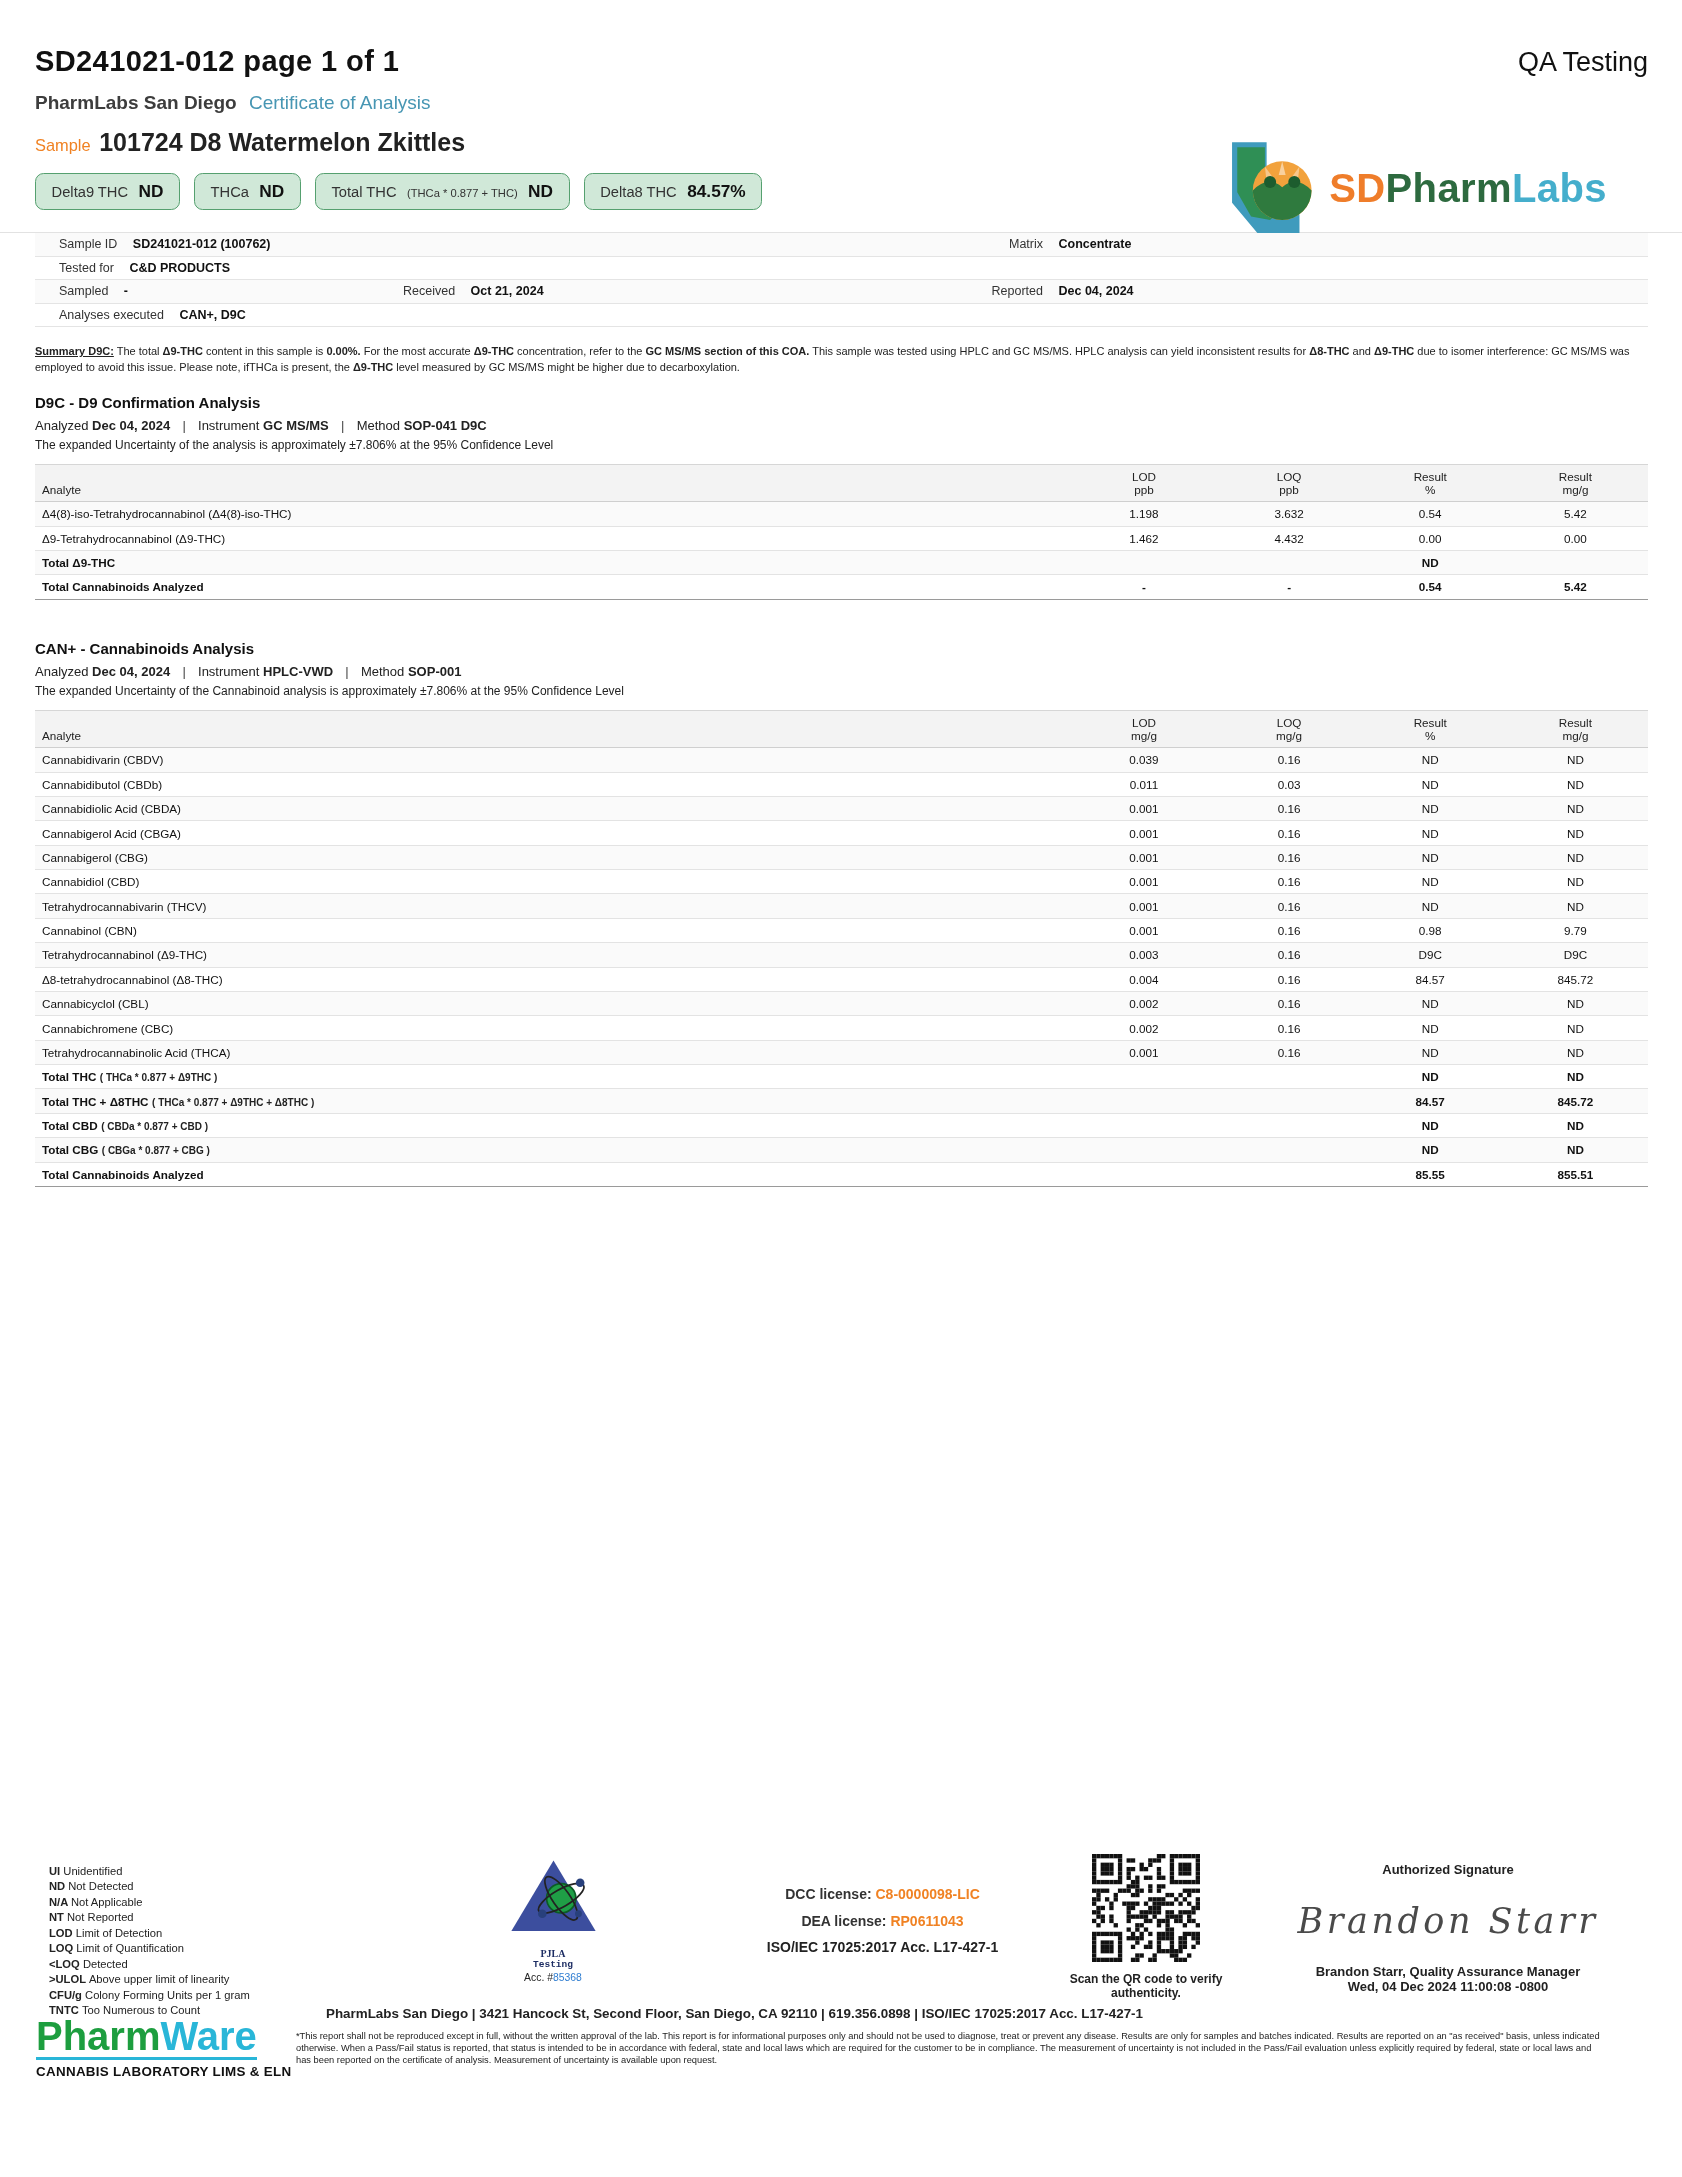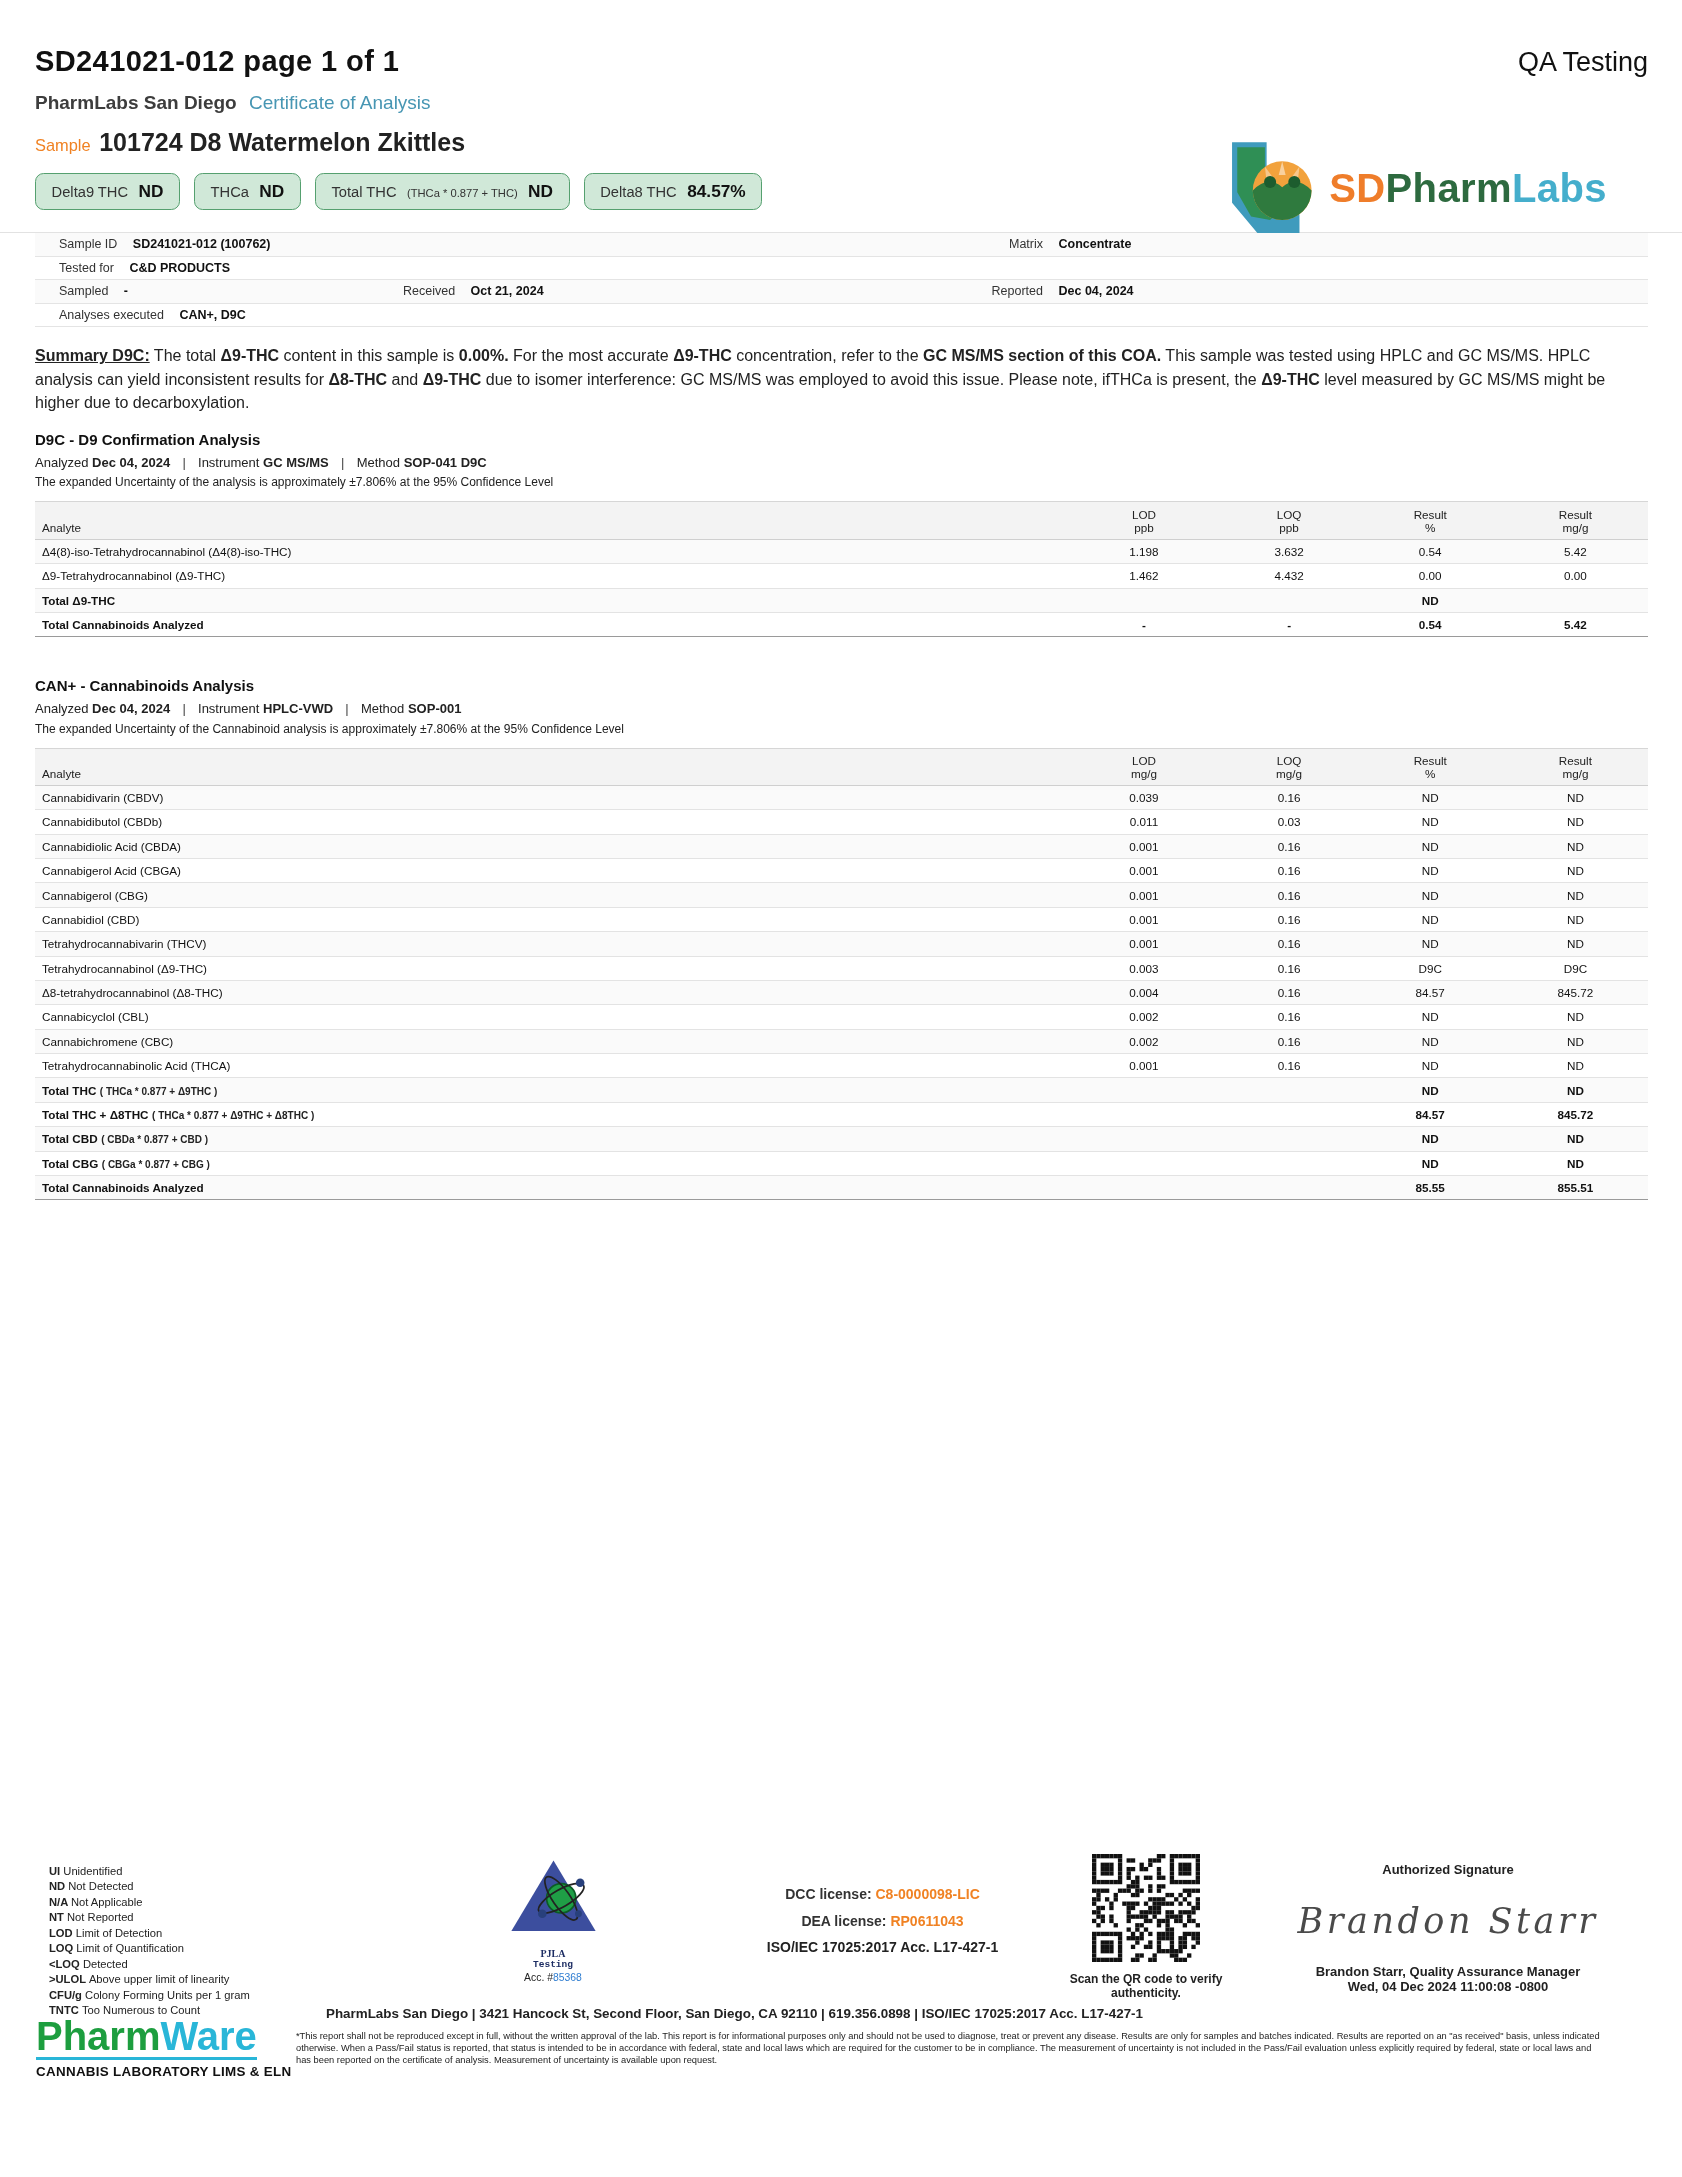--- a/index.html
+++ b/index.html
@@ -35,21 +35,21 @@
   .info{margin-top:22.5px;border-top:1.7px solid #e2e2e2;font-size:12.5px;}
   .irow{position:relative;height:22.5px;line-height:22.5px;border-bottom:0.9px solid #e4e4e4;padding-left:24px;}
   .irow:nth-child(odd){background:#fafafa;}
   .il{color:#333;margin-right:12px;}
   .iv{font-weight:bold;color:#111;}
   .pair-received{position:absolute;left:368px;top:0;}
   .pair-right{position:absolute;left:917px;top:0;width:519px;}
   .pair-right .il{display:inline-block;width:91px;text-align:right;}
 
   
-  .summary{margin-top:17.3px;font-size:16px;line-height:1.45;color:#222;max-width:1608px;}
+  .summary{margin-top:17.3px;font-size:11px;line-height:1.45;color:#222;max-width:1608px;}
 
   
   .sec-title{font-size:15px;font-weight:600;color:#111;margin-top:17.3px;}
   .sec-meta{margin-top:7px;font-size:13px;color:#222;}
   .sec-meta b{font-weight:bold;}
   .sec-meta .sep{margin:0 8.6px;color:#444;}
   .sec-unc{margin-top:5.2px;font-size:12px;color:#222;}
 
   
   table.coa{width:100%;border-collapse:collapse;margin-top:12px;font-size:11.7px;}
@@ -356,20 +356,27 @@
               <td class="c">0.16</td>
               <td class="c val-g">ND</td>
               <td class="c val-g">ND</td>
             </tr>
             <tr>
               <td><span>Tetrahydrocannabivarin (THCV)</span></td>
               <td class="c">0.001</td>
               <td class="c">0.16</td>
               <td class="c val-g">ND</td>
               <td class="c val-g">ND</td>
+            </tr>
+            <tr>
+              <td><span>Cannabinol (CBN)</span></td>
+              <td class="c">0.001</td>
+              <td class="c">0.16</td>
+              <td class="c val-b">0.98</td>
+              <td class="c val-b">9.79</td>
             </tr>
             <tr>
               <td><span>Tetrahydrocannabinol (Δ9-THC)</span></td>
               <td class="c">0.003</td>
               <td class="c">0.16</td>
               <td class="c">D9C</td>
               <td class="c">D9C</td>
             </tr>
             <tr>
               <td><span>Δ8-tetrahydrocannabinol (Δ8-THC)</span></td>

